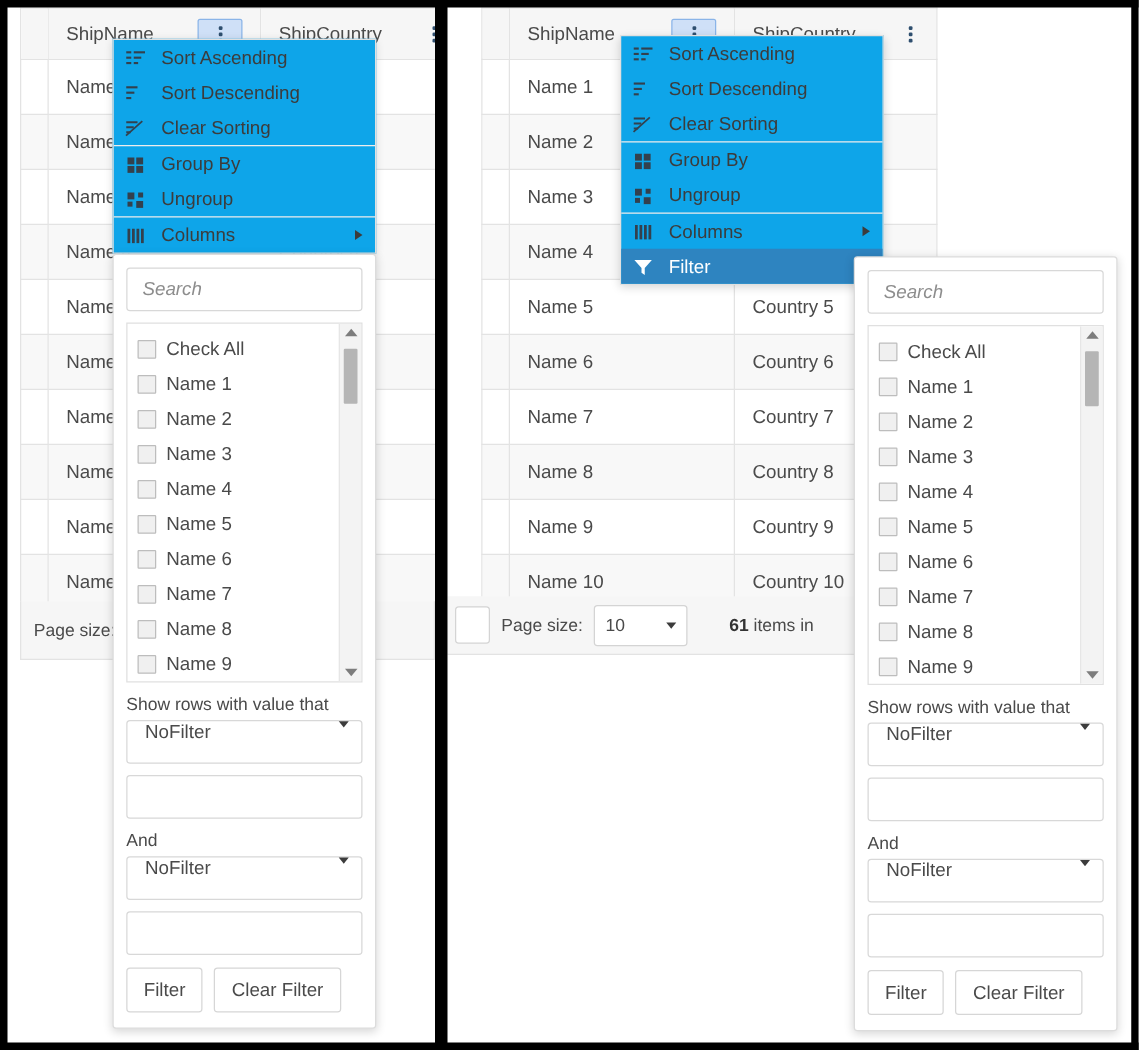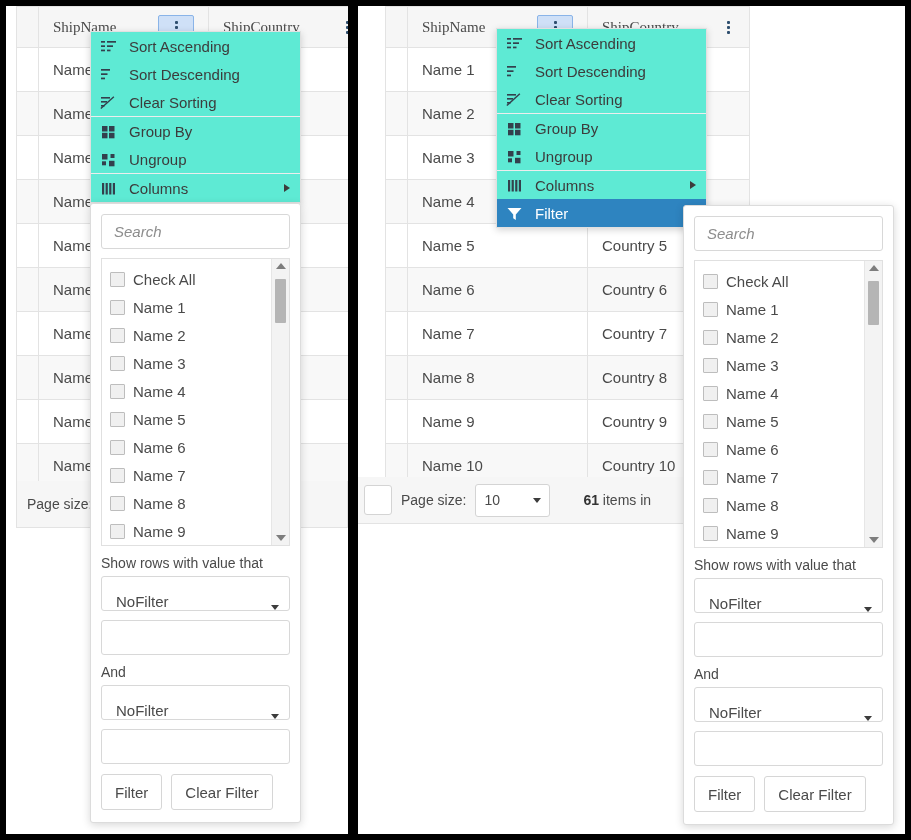--- a/index.html
+++ b/index.html
@@ -85,21 +85,20 @@
     vertical-align: middle;
   }
   .grid tbody tr:nth-child(odd) td { background: #ffffff; }
   .grid tbody tr:nth-child(even) td { background: #f8f8f8; }
   .col-spacer { width: 22px; }
   .hdr-inner {
     display: flex;
     align-items: center;
     justify-content: space-between;
     height: 100%;
-    font-family: Liberation Serif, serif;
   }
 
   
   .kebab {
     display: inline-flex;
     flex-direction: column;
     justify-content: center;
     align-items: center;
     gap: 2px;
     width: 14px;
@@ -165,21 +164,21 @@
     width: 0; height: 0;
     border-left: 4px solid transparent;
     border-right: 4px solid transparent;
     border-top: 5px solid #3c3c3c;
   }
   .pager-info b { font-weight: bold; color: #333; }
 
   
   .ctxmenu {
     position: absolute;
-    background: #5eead4;
+    background: #0ea5e9;
     border: 1px solid #e0e0e0;
     box-shadow: 0 2px 7px rgba(0,0,0,0.17);
     z-index: 40;
     box-sizing: border-box;
   }
   .menu-item {
     display: flex;
     align-items: center;
     height: 28px;
     padding: 0 10px 0 9px;
@@ -297,21 +296,21 @@
     margin: 9px 0 5px 0;
   }
   .fp-select {
     width: 100%;
     box-sizing: border-box;
     height: 35px;
     border: 1px solid #d8d8d8;
     border-radius: 3px;
     background: #fff;
     display: flex;
-    align-items: flex-end;
+    align-items: flex-start;
     justify-content: space-between;
     padding: 0 10px 0 14px;
     font-size: 15px;
     color: #4a4a4a;
   }
   .fp-input {
     width: 100%;
     box-sizing: border-box;
     height: 35px;
     border: 1px solid #d8d8d8;

